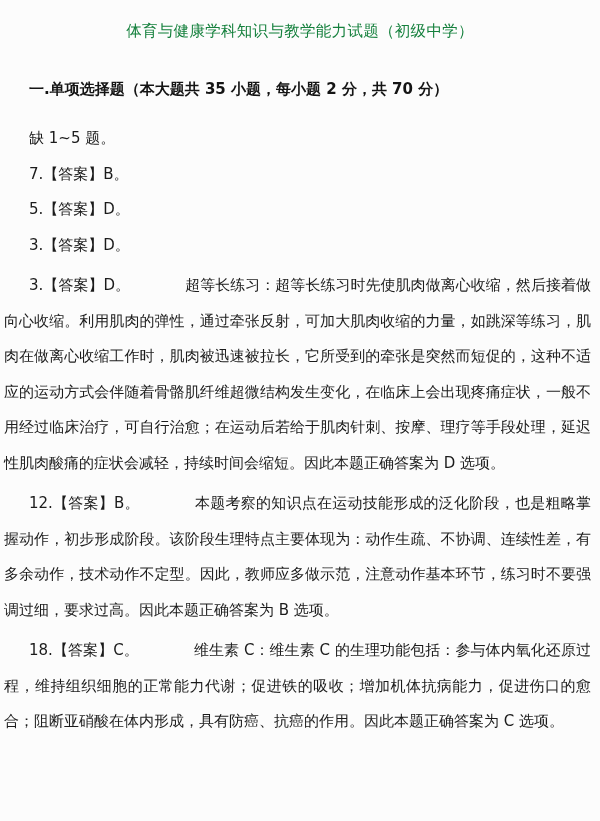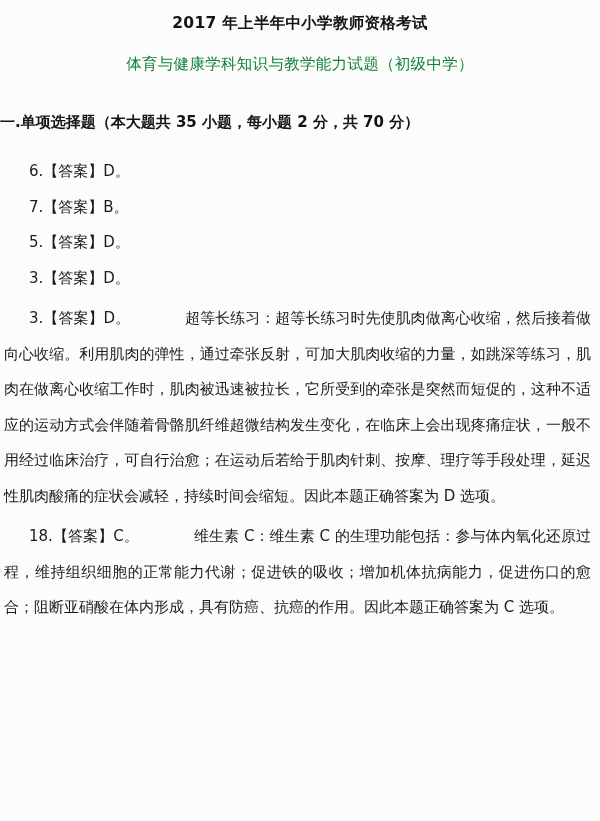--- a/index.html
+++ b/index.html
@@ -30,20 +30,21 @@
     margin: 22px 8px 0 8px;
     text-align: center;
     font-size: 15.5px;
     font-weight: normal;
     line-height: 19px;
     letter-spacing: 0.3px;
     color: #15803d;
   }
   .section-heading {
     margin: 38px 10px 0 0;
+    padding-left: 29px;
     font-size: 15px;
     font-weight: bold;
     line-height: 20px;
     color: #141414;
   }
   .content {
     margin-top: 22px;
     padding: 0 9px 0 4px;
     font-size: 15px;
     line-height: 35.5px;
@@ -58,38 +59,38 @@
   .tab {
     display: inline-block;
     width: 55px;
   }
 </style>
 </head>
 <body>
 
 <div class="page">
 
-  <div class="doc-title">2017 年上半年中小学教师资格考试</div>
 
   <div class="doc-subtitle">体育与健康学科知识与教学能力试题（初级中学）</div>
 
   <div class="section-heading">一.单项选择题（本大题共 35 小题，每小题 2 分，共 70 分）</div>
 
   <div class="content">
 
+    <p>缺 1~5 题。</p>
 
-    <p>6.【答案】D。</p>
 
     <p>7.【答案】B。</p>
 
 
     <p>5.【答案】D。</p>
 
     <p>3.【答案】D。</p>
 
     <p class="spaced"><span>3.【答案】D。</span><span class="tab"></span><span>超等长练习：超等长练习时先使肌肉做离心收缩，然后接着做向心收缩。利用肌肉的弹性，通过牵张反射，可加大肌肉收缩的力量，如跳深等练习，肌肉在做离心收缩工作时，肌肉被迅速被拉长，它所受到的牵张是突然而短促的，这种不适应的运动方式会伴随着骨骼肌纤维超微结构发生变化，在临床上会出现疼痛症状，一般不用经过临床治疗，可自行治愈；在运动后若给于肌肉针刺、按摩、理疗等手段处理，延迟性肌肉酸痛的症状会减轻，持续时间会缩短。因此本题正确答案为 D 选项。</span></p>
 
+    <p class="spaced"><span>12.【答案】B。</span><span class="tab"></span><span>本题考察的知识点在运动技能形成的泛化阶段，也是粗略掌握动作，初步形成阶段。该阶段生理特点主要体现为：动作生疏、不协调、连续性差，有多余动作，技术动作不定型。因此，教师应多做示范，注意动作基本环节，练习时不要强调过细，要求过高。因此本题正确答案为 B 选项。</span></p>
 
     <p class="spaced"><span>18.【答案】C。</span><span class="tab"></span><span>维生素 C：维生素 C 的生理功能包括：参与体内氧化还原过程，维持组织细胞的正常能力代谢；促进铁的吸收；增加机体抗病能力，促进伤口的愈合；阻断亚硝酸在体内形成，具有防癌、抗癌的作用。因此本题正确答案为 C 选项。</span></p>
 
   </div>
 
 </div>
 
 </body></html>

